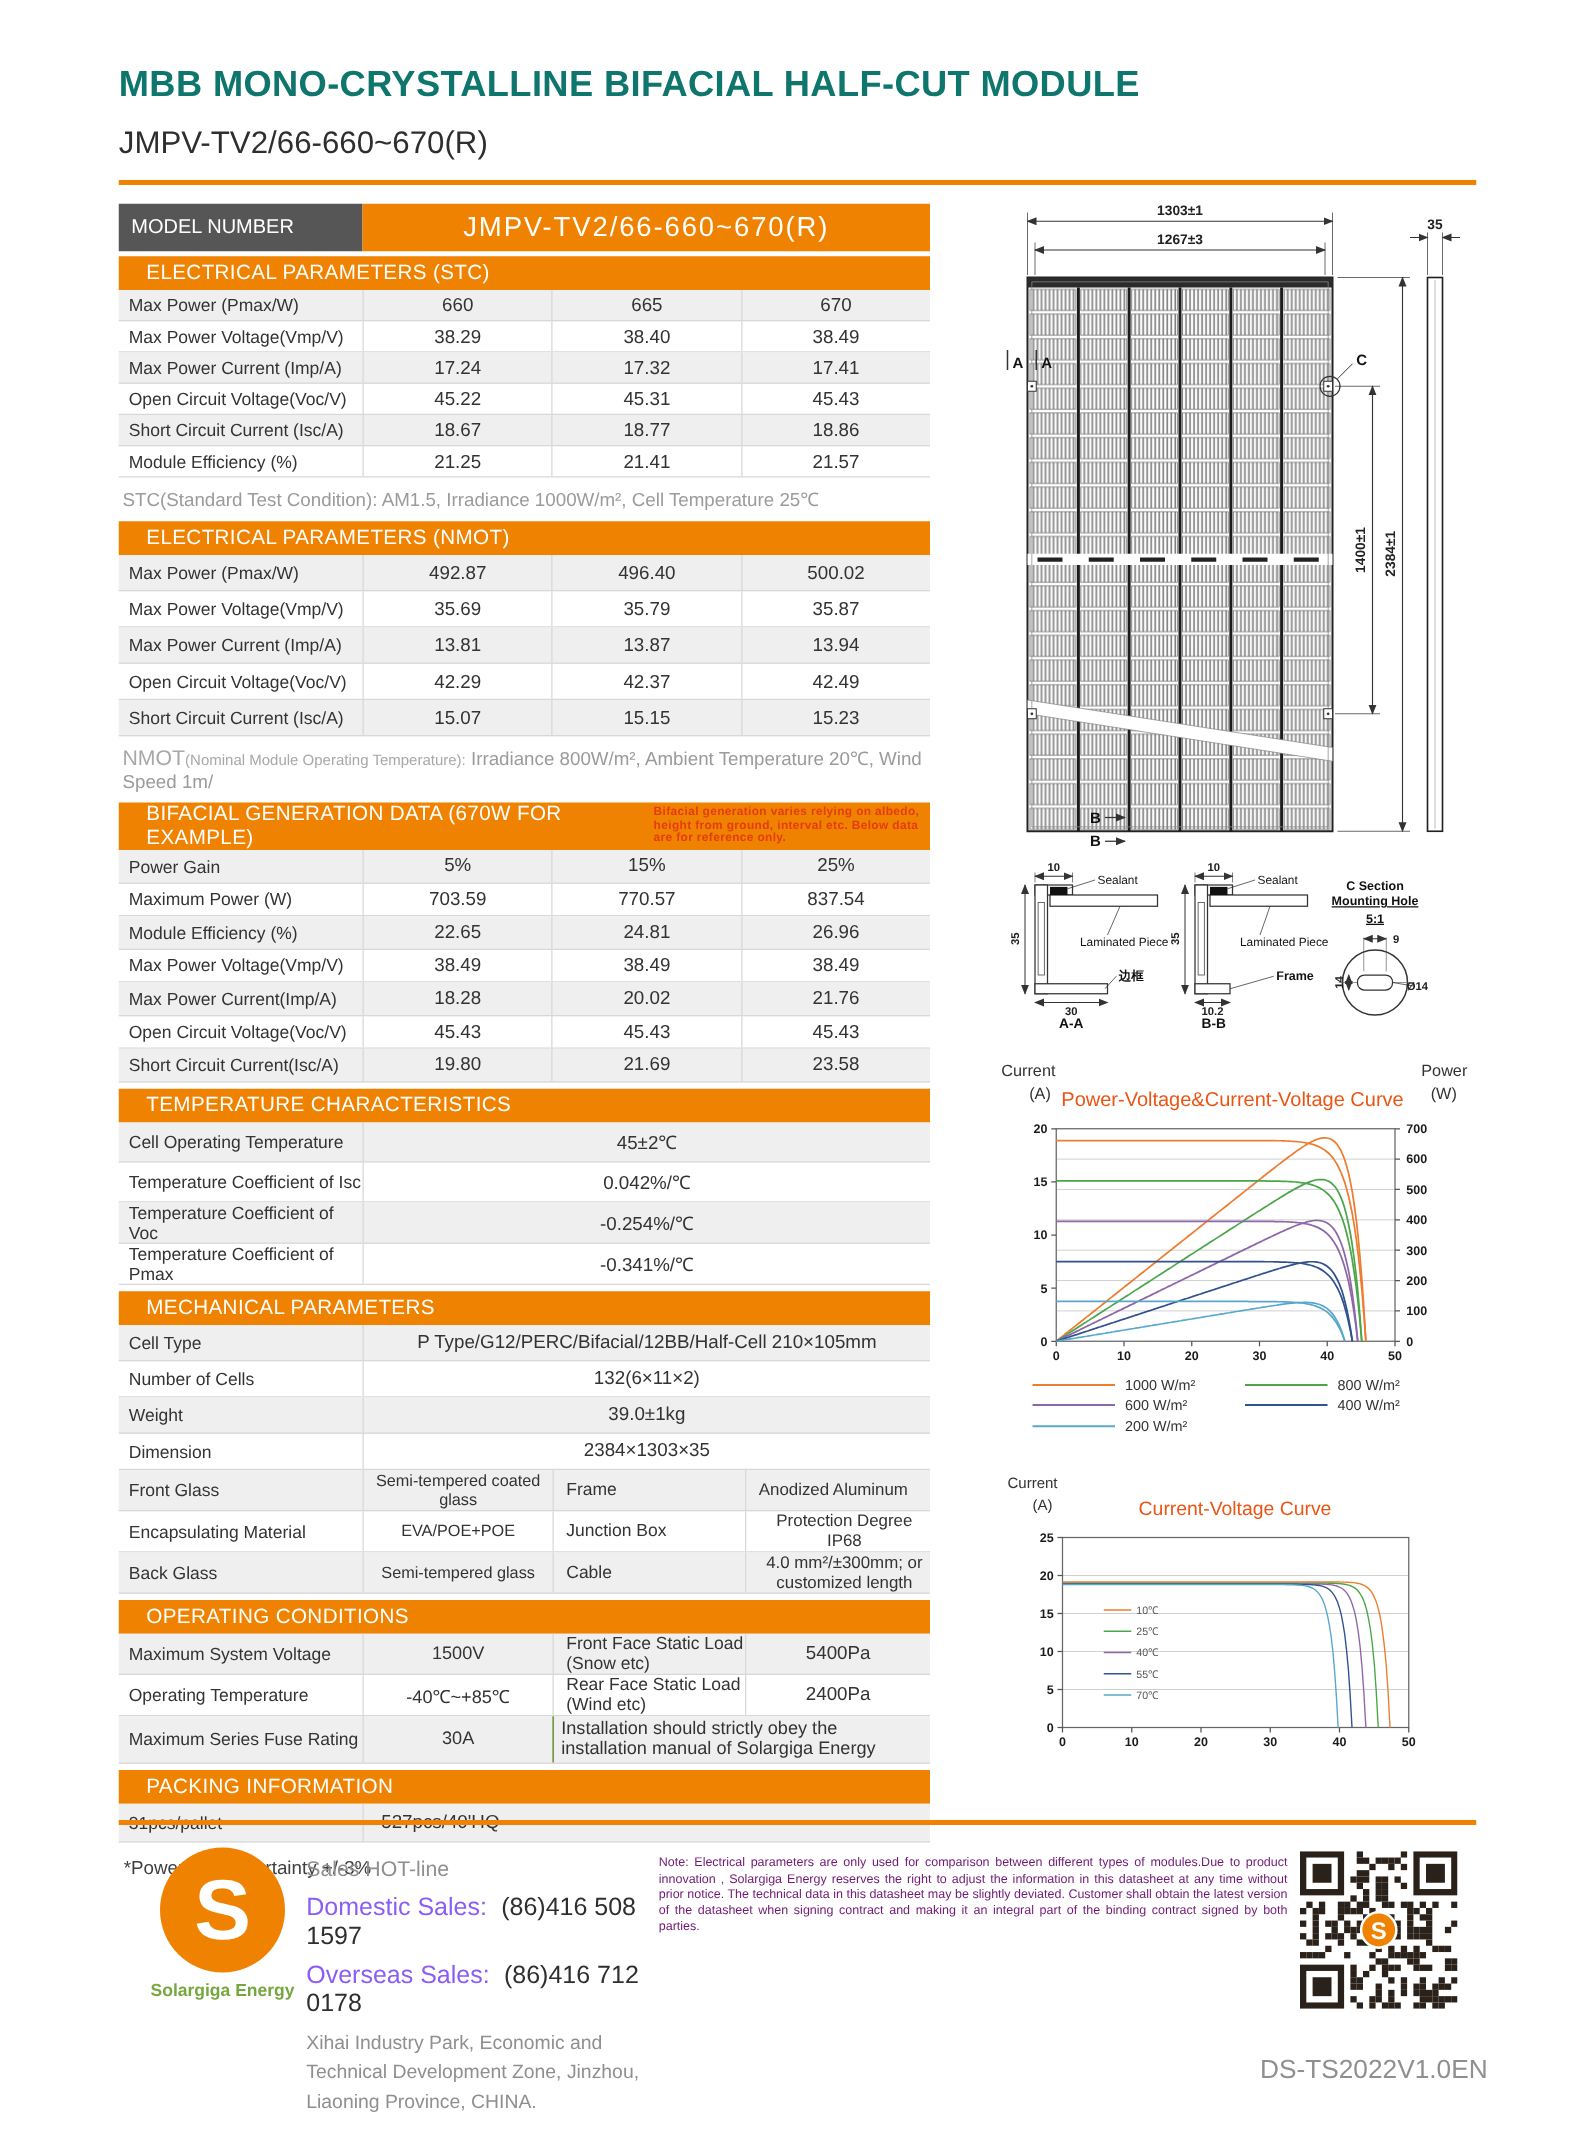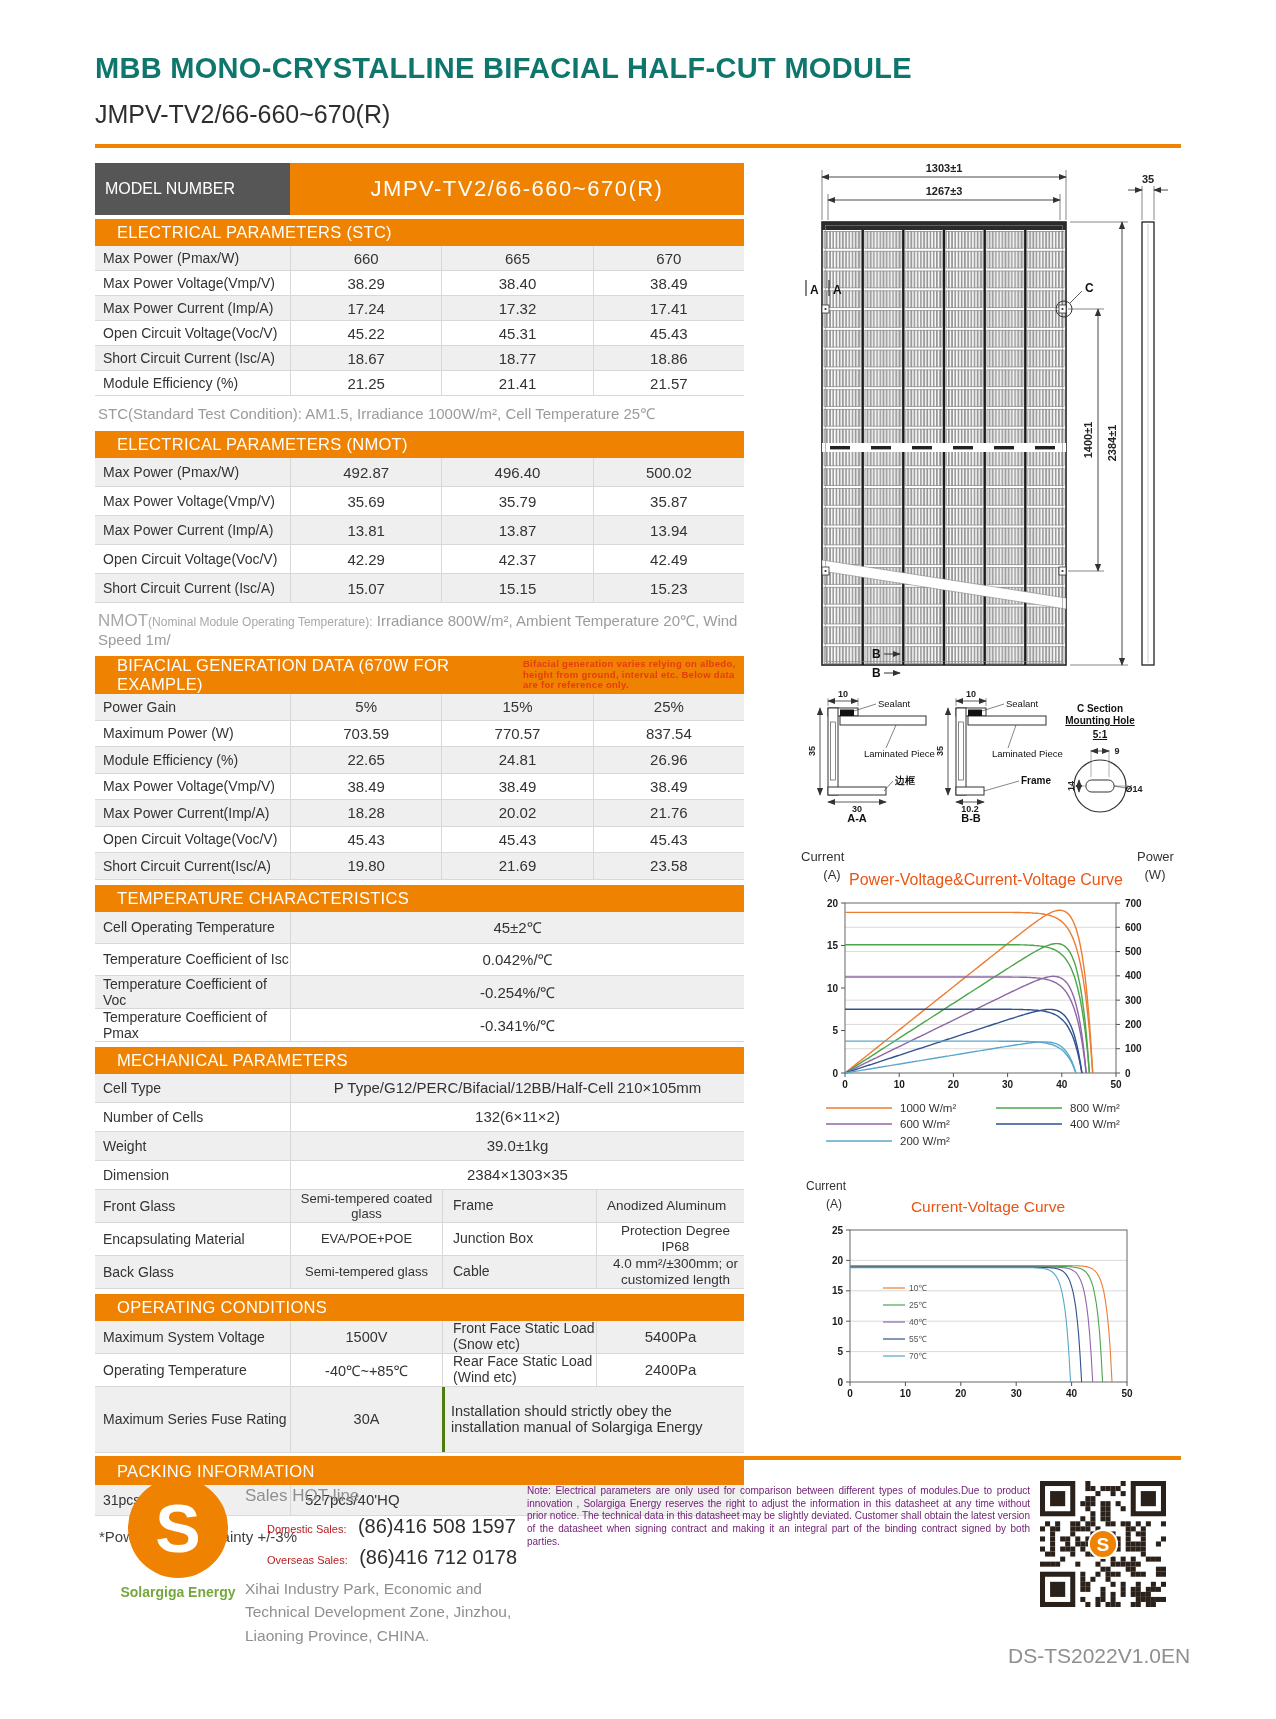--- a/index.html
+++ b/index.html
@@ -7,37 +7,37 @@
         font-family:"Liberation Sans",sans-serif;color:#333;}
   
   .h1{position:absolute;left:95px;top:52px;font-size:29px;font-weight:600;color:#0f766e;letter-spacing:.3px;}
   .h2{position:absolute;left:95px;top:100px;font-size:25px;font-weight:400;color:#2e2e2e;}
   .rule{position:absolute;background:#ef8200;height:4px;}
   .top-rule{left:95px;top:144px;width:1086px;}
   .bottom-rule{left:95px;top:1456px;width:1086px;}
 
   
   .left-col{position:absolute;left:95px;top:163px;width:649px;}
-  .model-row{display:flex;height:52px;}
+  .model-row{display:flex;height:38px;}
   .model-label{width:195px;background:#565656;color:#fff;font-size:16px;display:flex;align-items:center;padding-left:10px;box-sizing:border-box;}
   .model-value{flex:1;background:#ef8200;color:#fff;font-size:22px;letter-spacing:1.5px;display:flex;align-items:center;justify-content:center;}
   .banner{background:#ef8200;color:#fff;min-height:27px;display:flex;align-items:center;padding-left:22px;font-size:16.5px;letter-spacing:.3px;margin-top:5px;box-sizing:border-box;}
   .banner-tall{min-height:32px;}
   .banner-note{width:232px;margin-left:10px;margin-right:4px;font-size:9.5px;line-height:1.15;color:#e63c0f;font-weight:bold;}
   .tbl .row{display:flex;align-items:stretch;border-bottom:1px solid #d8d8d8;}
   .row.shade{background:#efefef;}
   .cell{display:flex;align-items:center;font-size:15px;color:#333;box-sizing:border-box;}
   .c0{width:195px;padding-left:8px;font-size:14px;}
   .tripval{flex:1;justify-content:center;border-left:1px solid #d8d8d8;}
   .pairval{flex:1;justify-content:center;border-left:1px solid #d8d8d8;}
   .pairleftval{flex:1;justify-content:flex-start;padding-left:14px;border-left:1px solid #d8d8d8;}
   .q1{width:152px;justify-content:center;border-left:1px solid #d8d8d8;font-size:14.5px;}
   .q2{width:154px;padding-left:10px;font-size:14px;line-height:1.12;border-left:1px solid #d8d8d8;}
   .q3{flex:1;border-left:1px solid #d8d8d8;justify-content:center;}
-  .span2{flex:1;border-left:3px solid #4d7c0f;font-size:14.5px;line-height:1.15;padding:16px 6px;align-items:center;}
+  .span2{flex:1;border-left:1px solid #4d7c0f;font-size:14.5px;line-height:1.15;padding:2px 6px;align-items:center;}
   .t-stc .row{min-height:24px;}
   .t-nmot .row{min-height:28px;}
   .t-bif .row{min-height:25.5px;}
   .t-temp .row{min-height:31px;}
   .t-mechfull .row{min-height:28px;}
   .t-mechsplit .row{min-height:32px;text-align:center;}
   .t-mechsplit .q1{font-size:13px;}
   .t-mechsplit .q3{justify-content:flex-start;padding-left:10px;font-size:13.5px;line-height:1.15;}
   .t-oper .row{min-height:32px;}
   .t-pack .row{min-height:30px;}
@@ -63,21 +63,21 @@
   .lg2{font-size:8.5px;fill:#555;}
   .ax2{font-size:12px;fill:#333;}
   .ttl2{font-size:15.5px;fill:#ea5514;}
 
   
   .logo-circle{position:absolute;left:128px;top:1478px;width:100px;height:100px;border-radius:50%;background:#ef8200;color:#fff;display:flex;align-items:center;justify-content:center;font-size:68px;font-weight:bold;}
   .logo-name{position:absolute;left:113px;top:1584px;width:130px;text-align:center;color:#76a73e;font-weight:bold;font-size:14px;}
   .contact{position:absolute;left:245px;top:1486px;width:285px;}
   .sales-heading{font-size:17px;color:#8f8f8f;margin-bottom:9px;}
   .phone-row{margin-bottom:8px;}
-  .phone-label{font-size:11px;color:#b91c1c;margin-left:22px;}
+  .phone-label{font-size:20px;color:#8b5cf6;}
   .phone-num{font-size:20px;color:#2f2f2f;margin-left:7px;}
   .address{font-size:15.5px;color:#8f8f8f;line-height:1.5;margin-top:3px;}
   .note{position:absolute;left:527px;top:1485px;width:503px;font-size:10px;color:#701a75;text-align:justify;line-height:1.27;}
   .doc-code{position:absolute;left:1008px;top:1644px;font-size:21px;color:#8f8f8f;}
   #qr{position:absolute;left:1040px;top:1481px;}
 </style>
 </head>
 <body>
 
 <div class="page">

